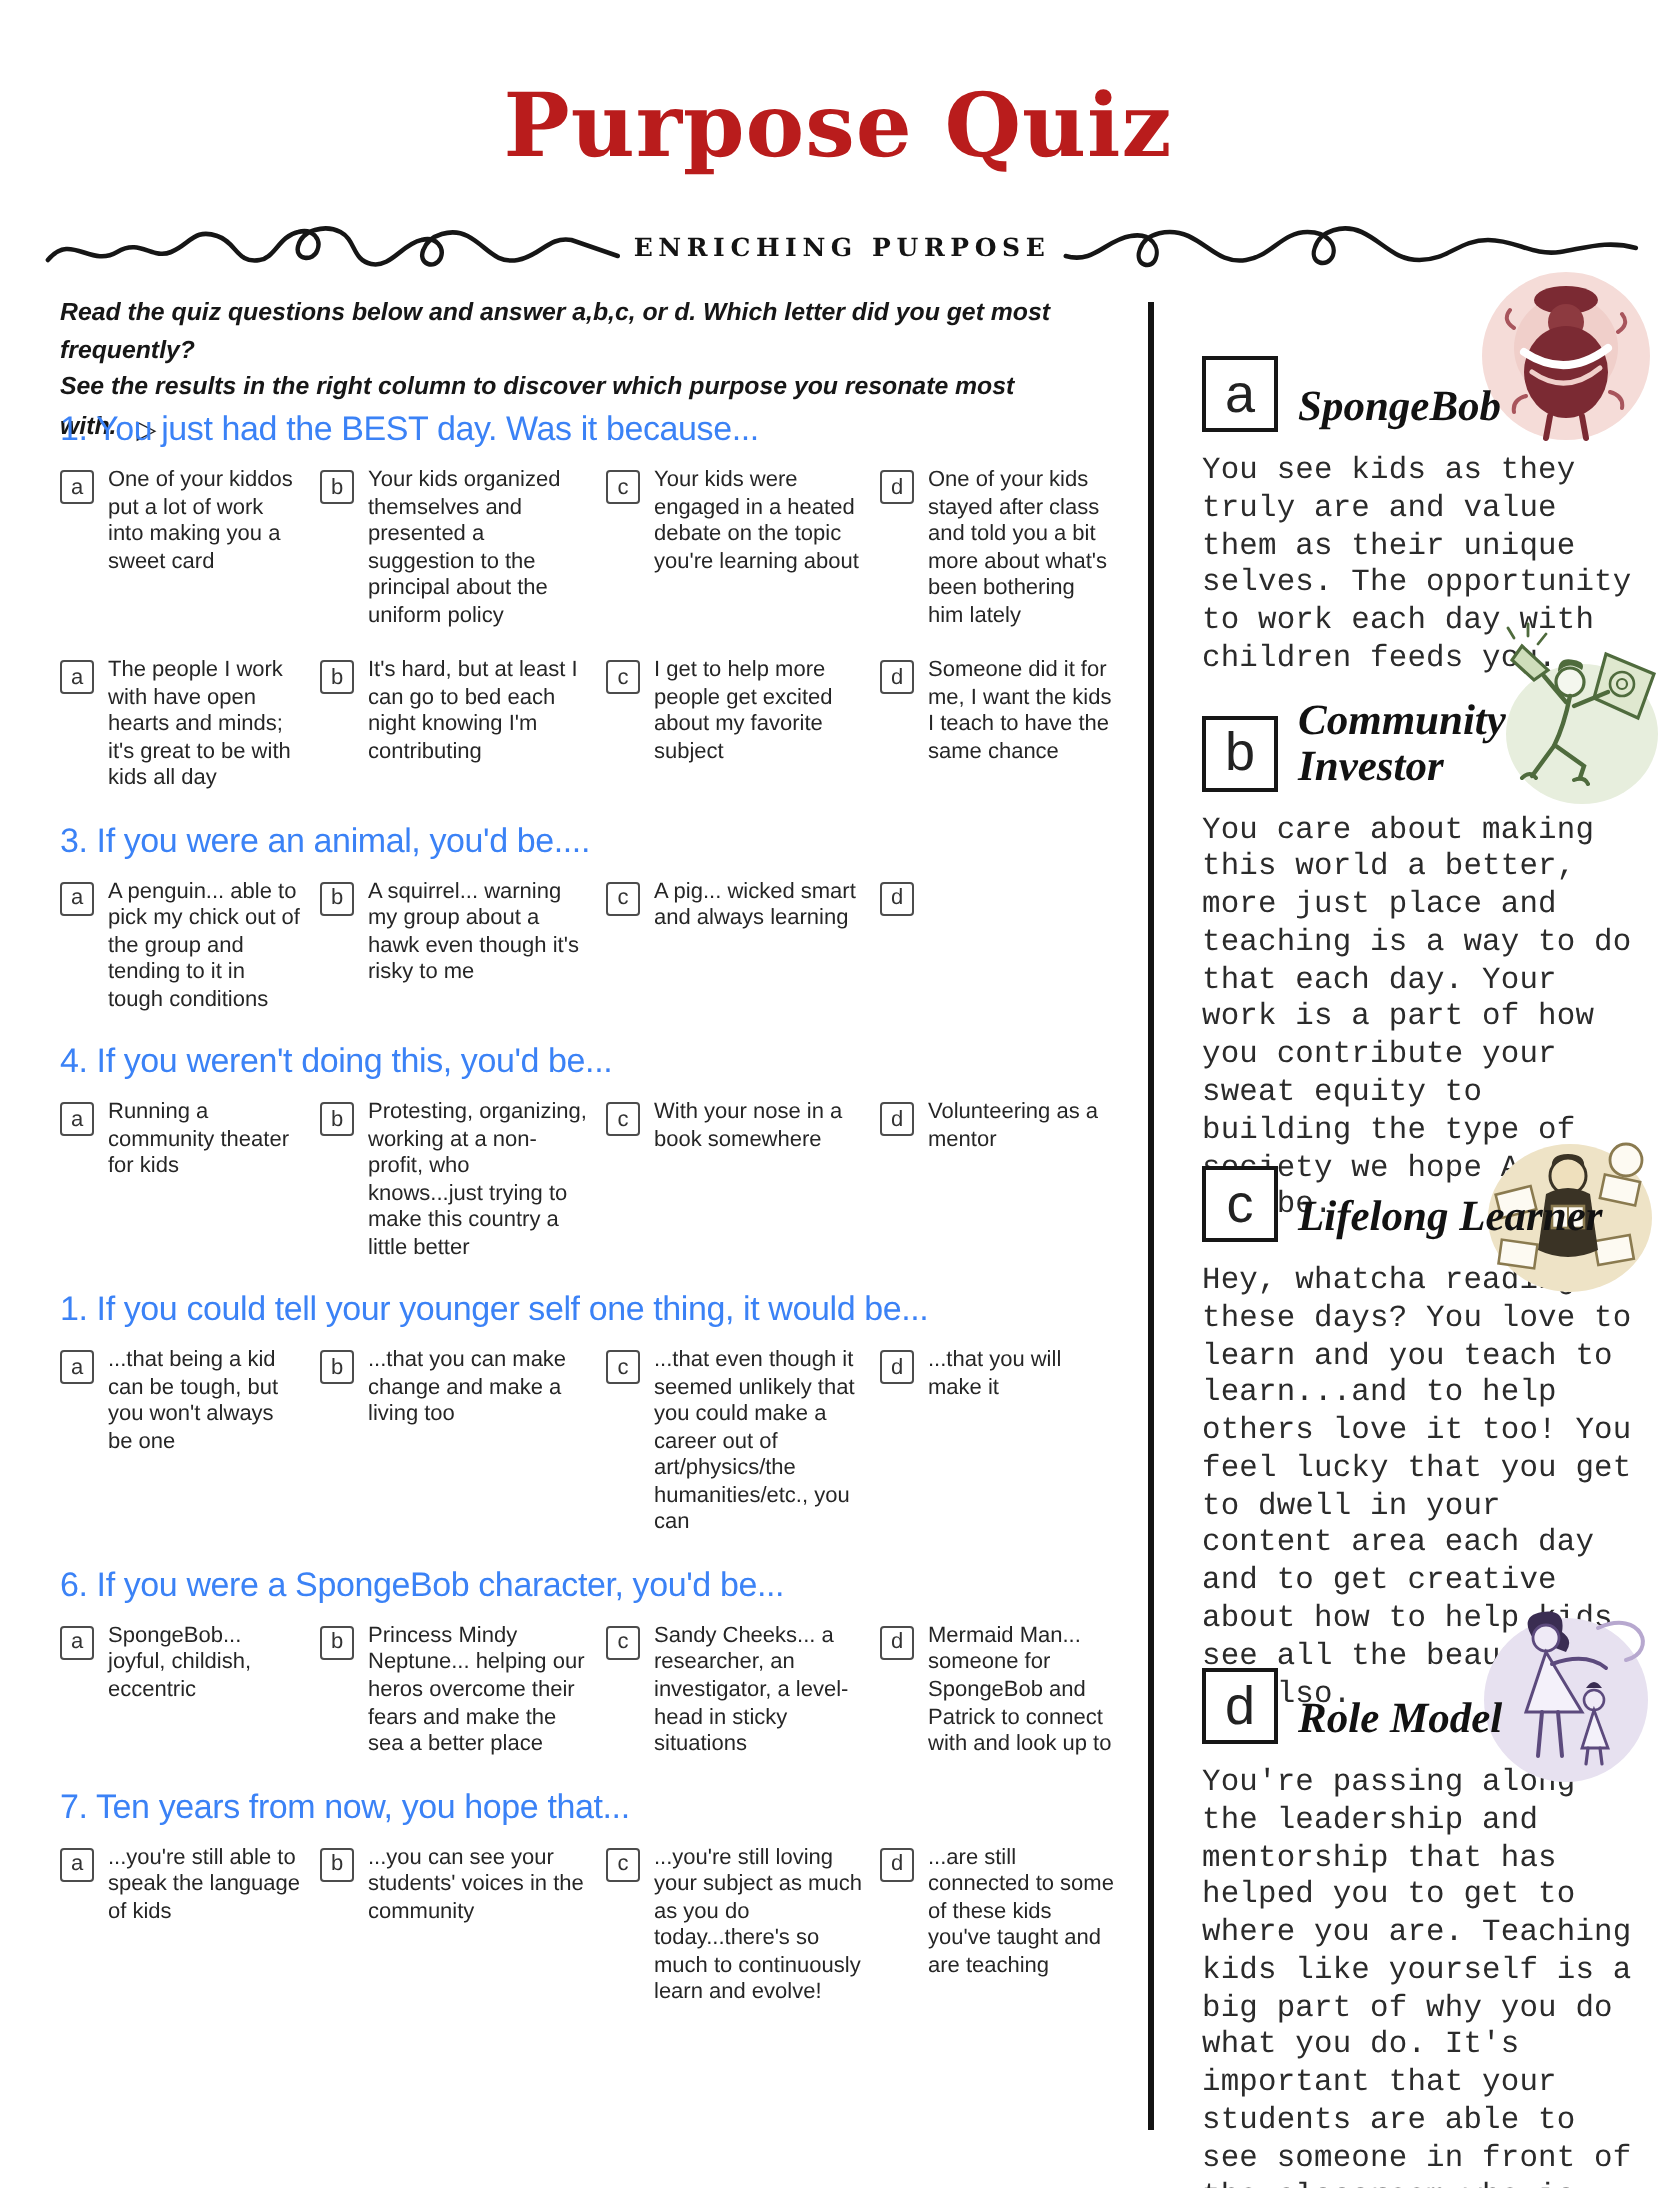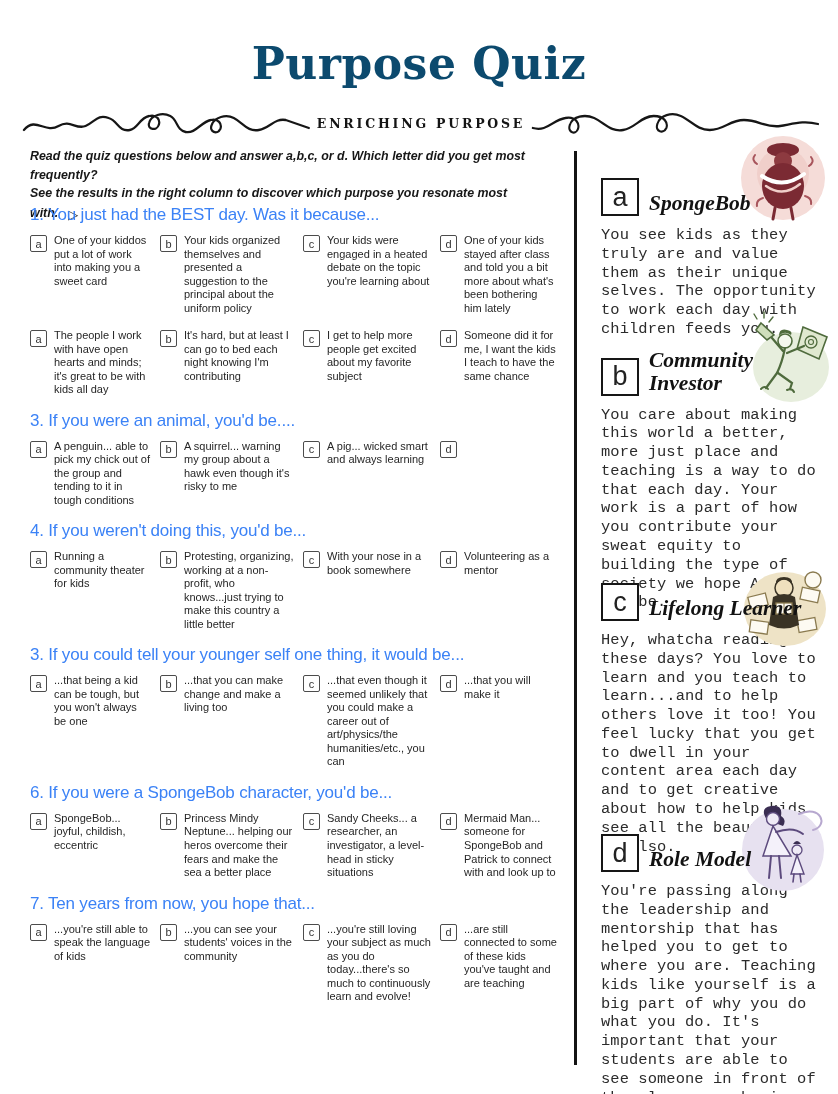--- a/index.html
+++ b/index.html
@@ -1,21 +1,21 @@
 <!DOCTYPE html>
 <html><head>
 <meta charset="utf-8">
 <style>
   html,body{margin:0;padding:0;background:#ffffff;}
   body{width:838px;height:1094px;font-family:"Liberation Sans",sans-serif;color:#1a1a1a;}
   .page{position:relative;width:838px;height:1094px;background:#fff;overflow:hidden;}
 
   
   .header{position:absolute;top:38px;left:0;width:100%;text-align:center;}
-  .page-title{font-family:"DejaVu Serif",serif;font-weight:700;font-size:44px;margin:0;color:#0c4a6e;letter-spacing:0.5px;}
+  .page-title{font-family:"DejaVu Serif",serif;font-weight:700;font-size:44px;margin:0;color:#b91c1c;letter-spacing:0.5px;}
   .banner-row{position:absolute;top:106px;left:22px;right:18px;display:flex;align-items:center;gap:6px;}
   .squiggle{flex:1 1 0;height:34px;display:block;}
   .banner-text{font-family:"DejaVu Serif",serif;font-weight:700;font-size:12.5px;letter-spacing:2.8px;color:#141414;white-space:nowrap;}
 
   
   .intro{position:absolute;top:147px;left:30px;width:500px;font-style:italic;font-weight:700;font-size:12.4px;line-height:1.5;color:#171717;}
   .intro-pointer{font-style:normal;font-weight:400;font-size:13px;margin-left:10px;color:#222;position:relative;top:2px;}
 
   
   .quiz{position:absolute;left:30px;top:193px;width:536px;}
@@ -148,21 +148,21 @@
           <span class="otext">With your nose in a book somewhere</span>
         </div>
         <div class="opt">
           <span class="obox">d</span>
           <span class="otext">Volunteering as a mentor</span>
         </div>
       </div>
     </section>
 
     <section class="question">
-      <h2 class="q-title">3. If you could tell your younger self one thing, it would be...</h2>
+      <h2 class="q-title">1. If you could tell your younger self one thing, it would be...</h2>
       <div class="opts">
         <div class="opt">
           <span class="obox">a</span>
           <span class="otext">...that being a kid can be tough, but you won't always be one</span>
         </div>
         <div class="opt">
           <span class="obox">b</span>
           <span class="otext">...that you can make change and make a living too</span>
         </div>
         <div class="opt">

